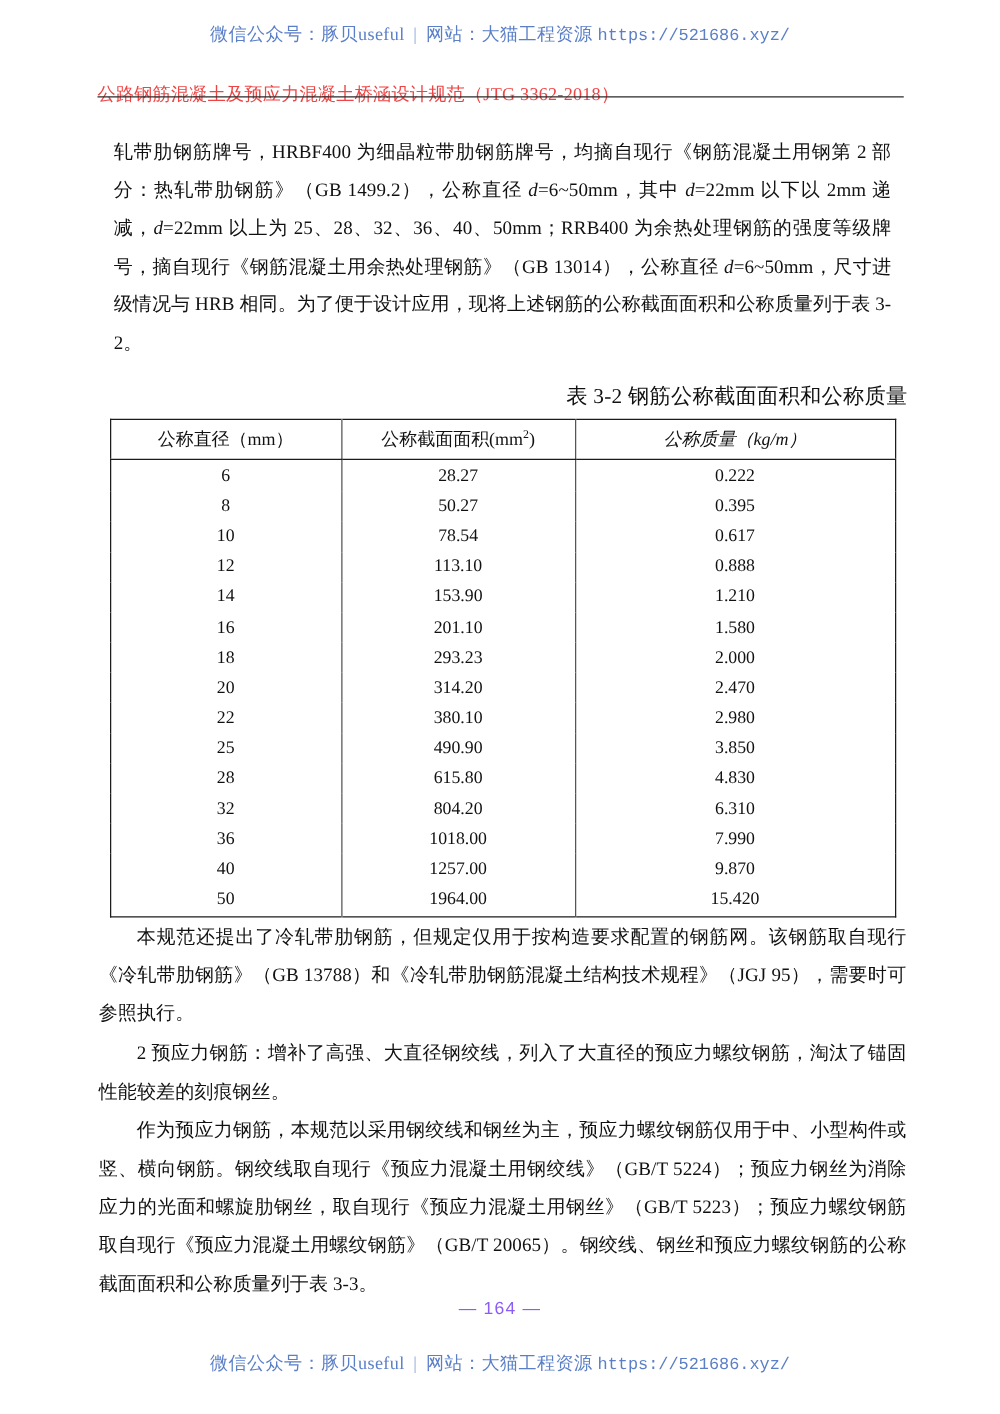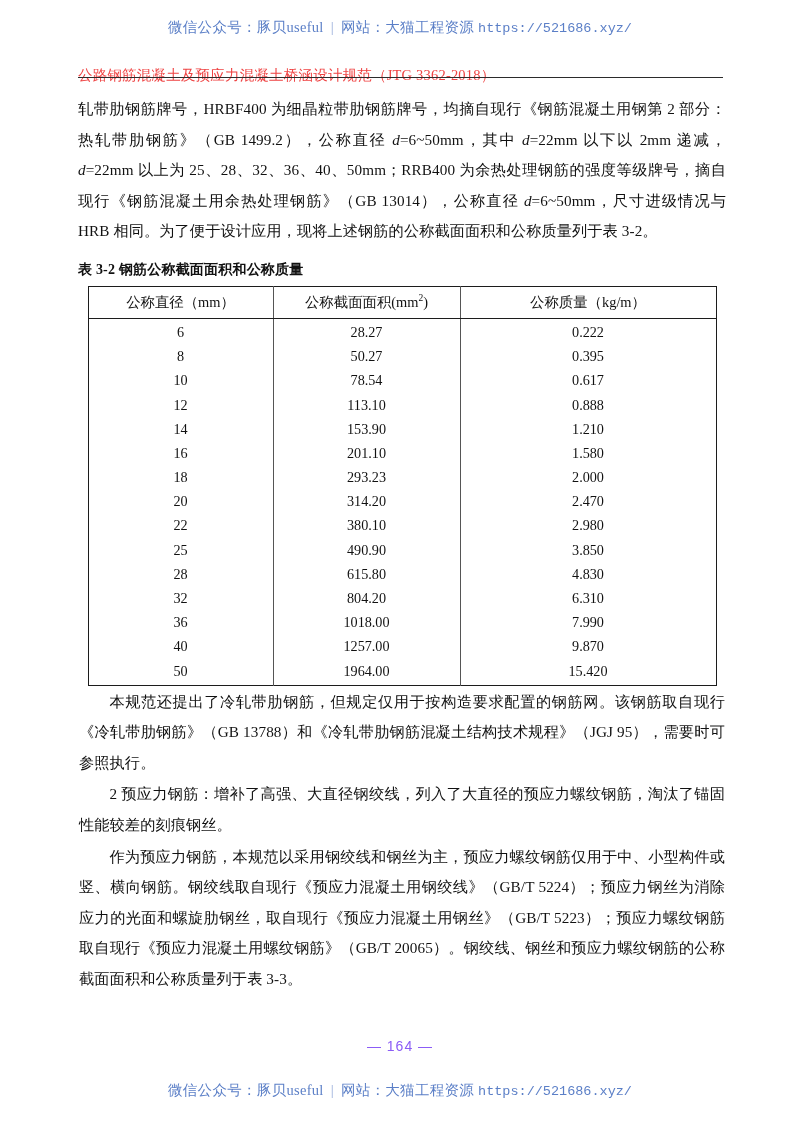--- a/index.html
+++ b/index.html
@@ -74,54 +74,54 @@
   }
 
   
   .content {
     position: absolute;
     left: 78px;
     top: 94px;
     width: 648px;
   }
   p.para {
-    margin: 0;
+    margin: 13px;
     font-size: 15.2px;
     line-height: 30.6px;
     text-align: justify;
     text-justify: inter-ideograph;
     letter-spacing: 0.1px;
   }
   p.indent { text-indent: 2em; }
   .it { font-style: italic; }
 
   
   .table-caption {
     margin: 14px 0 7px 0;
-    text-align: left;
-    font-size: 14px;
-    font-weight: bold;
+    text-align: right;
+    font-size: 17px;
+    font-weight: normal;
     letter-spacing: 0.2px;
   }
   table.rebar {
     border-collapse: collapse;
     width: 628px;
     margin: 0 auto;
     border: 1.4px solid #1c1c1c;
     table-layout: fixed;
   }
   table.rebar th {
     font-weight: normal;
     font-size: 14.4px;
     text-align: center;
     padding: 6px 0 6px 0;
     border-bottom: 1.1px solid #1c1c1c;
     border-right: 1.1px solid #555555;
   }
-  table.rebar th:last-child { border-right: none; }
+  table.rebar th:last-child { border-right: none; font-style: italic; }
   table.rebar td {
     font-size: 14.2px;
     text-align: center;
     padding: 3.6px 0 3.6px 0;
     border-right: 1.1px solid #555555;
   }
   table.rebar td:last-child { border-right: none; }
   table.rebar tbody tr:first-child td { padding-top: 5px; }
   table.rebar tbody tr:last-child td { padding-bottom: 5px; }
   .col-d { width: 185px; }

